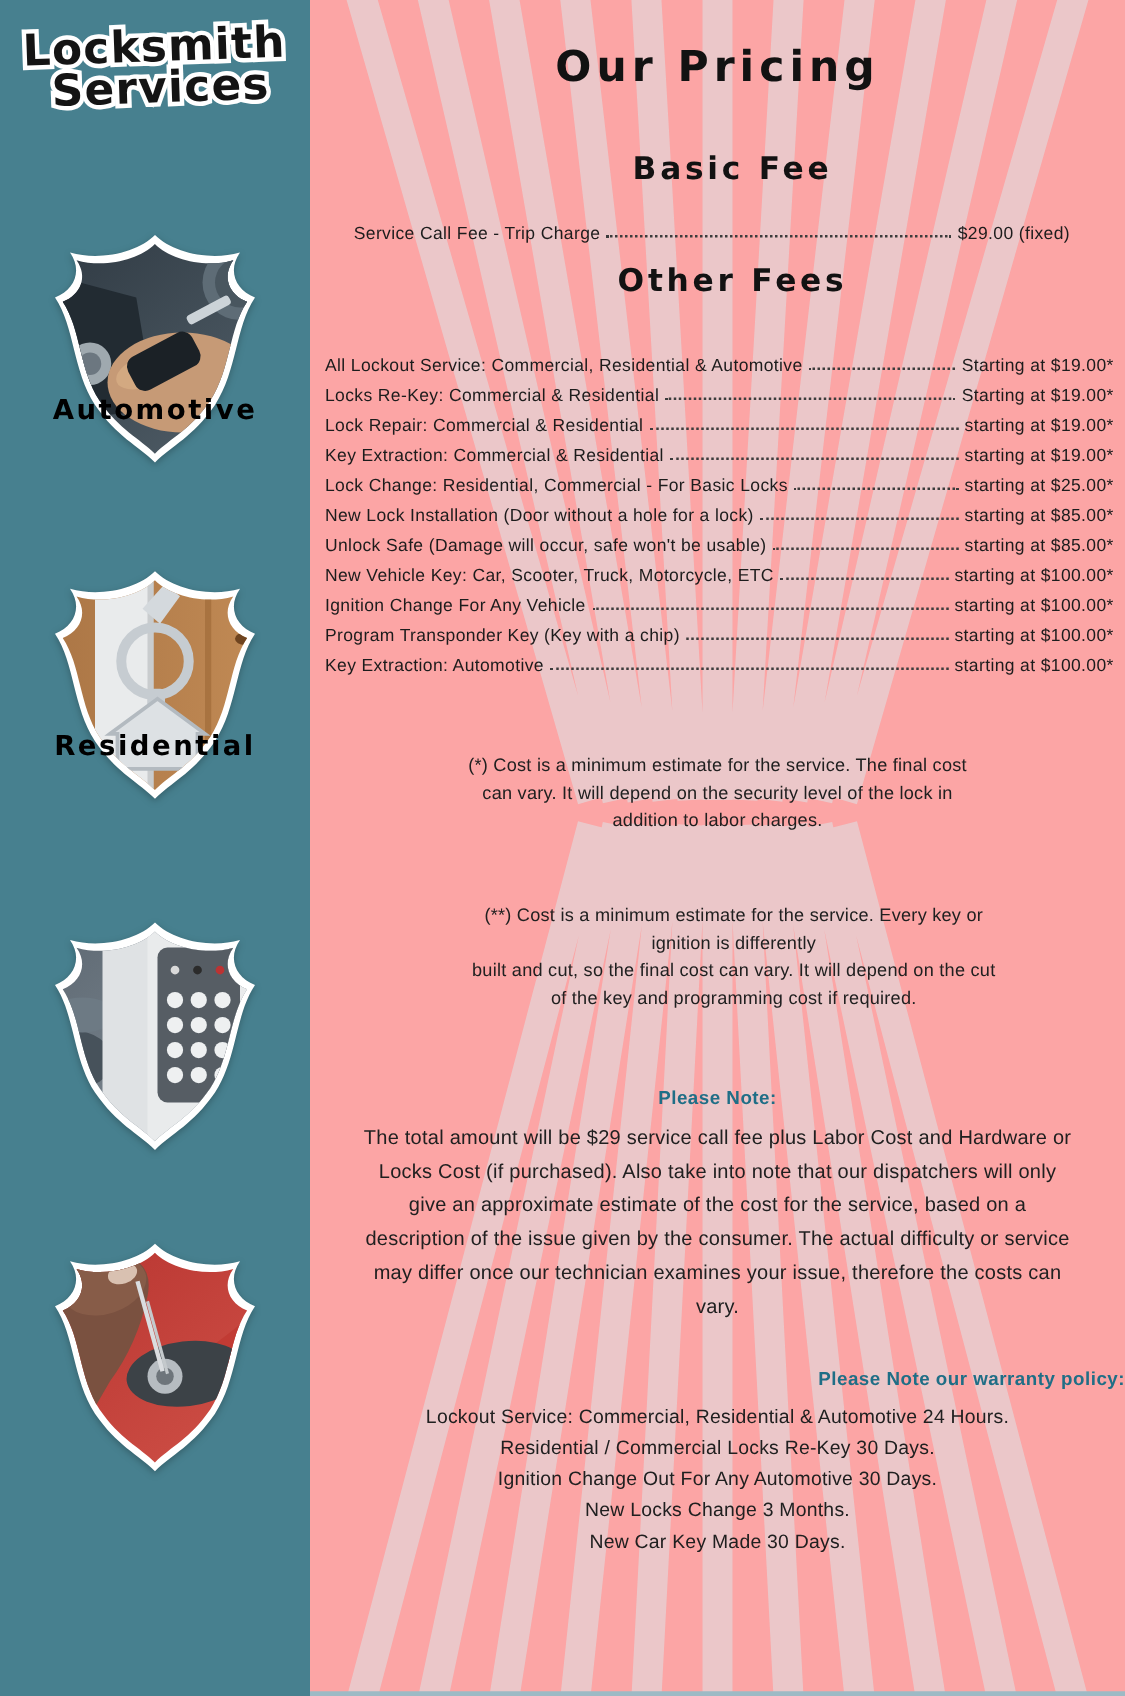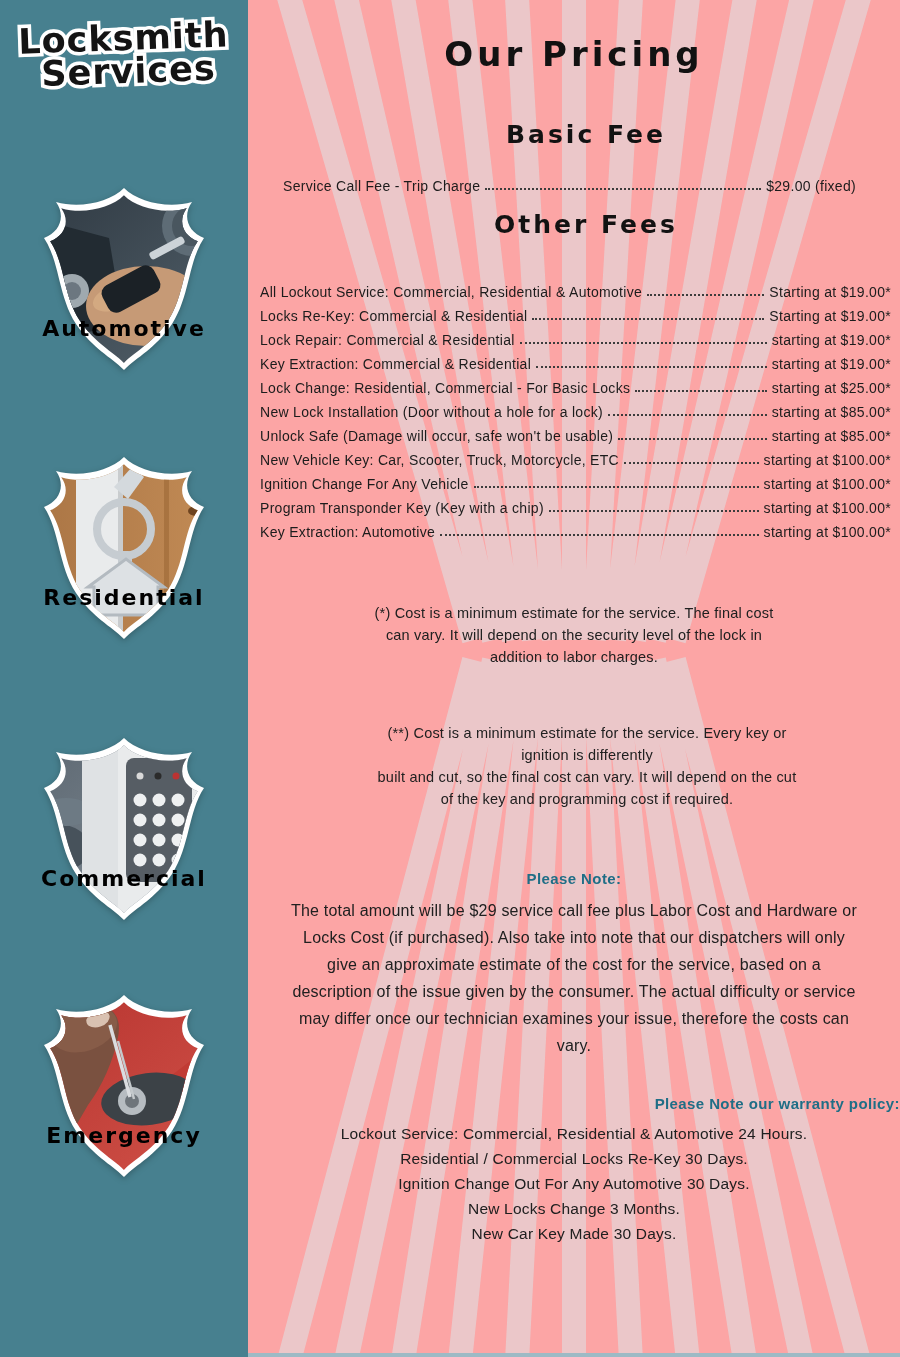--- a/index.html
+++ b/index.html
@@ -153,21 +153,20 @@
               <circle cx="164" cy="92" r="6.5"></circle>
             <circle cx="126" cy="112" r="6.5"></circle>
               <circle cx="145" cy="112" r="6.5"></circle>
               <circle cx="164" cy="112" r="6.5"></circle>
             <circle cx="126" cy="132" r="6.5"></circle>
               <circle cx="145" cy="132" r="6.5"></circle>
               <circle cx="164" cy="132" r="6.5"></circle>
           </g>
         </g>
       </svg>
-      <div class="shield-label">Commercial</div>
     </div>
 
     <div class="shield sh-eme">
       <svg viewBox="0 0 220 200" aria-hidden="true">
         <defs>
           <clipPath id="clipD">
               <path d="M110 10 C96 24 66 31 42 24 C52 38 46 54 30 60 C46 84 44 118 62 146 C80 172 96 178 110 192 C124 178 140 172 158 146 C176 118 174 84 190 60 C174 54 168 38 178 24 C154 31 124 24 110 10 Z" transform="translate(8.5,8) scale(0.922)"></path>
             </clipPath>
           <linearGradient id="gD" x1="0" y1="0" x2="1" y2="1">
               <stop offset="0" stop-color="#b5312d"></stop>
@@ -181,21 +180,20 @@
           <path d="M-5 200 L-5 60 Q40 20 78 18 Q110 22 104 52 Q96 90 74 120 Q50 160 30 200 Z" fill="#7a5140"></path>
           <ellipse cx="70" cy="44" rx="34" ry="22" fill="#875c48" transform="rotate(-18 70 44)"></ellipse>
           <ellipse cx="84" cy="34" rx="12" ry="8" fill="#d9c1b1" transform="rotate(-18 84 34)"></ellipse>
           <ellipse cx="135" cy="114" rx="48" ry="26" fill="#3c4247" transform="rotate(-7 135 114)"></ellipse>
           <circle cx="118" cy="116" r="14" fill="#b6bcc1"></circle>
           <circle cx="118" cy="116" r="7" fill="#6e757b"></circle>
           <path d="M96 40 L116 112" stroke="#dadde0" stroke-width="3.5"></path>
           <path d="M104 56 L120 114" stroke="#c4c9cc" stroke-width="2.5"></path>
         </g>
       </svg>
-      <div class="shield-label">Emergency</div>
     </div>
   </div>
 
   <div class="main">
     <svg class="bg-pattern" viewBox="0 0 652 1357" preserveAspectRatio="none" aria-hidden="true">
       <path d="M36 -20 L226 640 M94 -20 L246 640 M152 -20 L266 640 M210 -20 L286 640 M268 -20 L306 640 M326 -20 L326 640 M384 -20 L346 640 M442 -20 L366 640 M500 -20 L386 640 M558 -20 L406 640 M616 -20 L426 640" stroke="#dce3e7" stroke-width="24" fill="none" opacity="0.55"></path>
       <path d="M226 660 L36 1380 M246 660 L94 1380 M266 660 L152 1380 M286 660 L210 1380 M306 660 L268 1380 M326 660 L326 1380 M346 660 L384 1380 M366 660 L442 1380 M386 660 L500 1380 M406 660 L558 1380 M426 660 L616 1380" stroke="#dce3e7" stroke-width="24" fill="none" opacity="0.55"></path>
     </svg>
 
     <div class="content">

